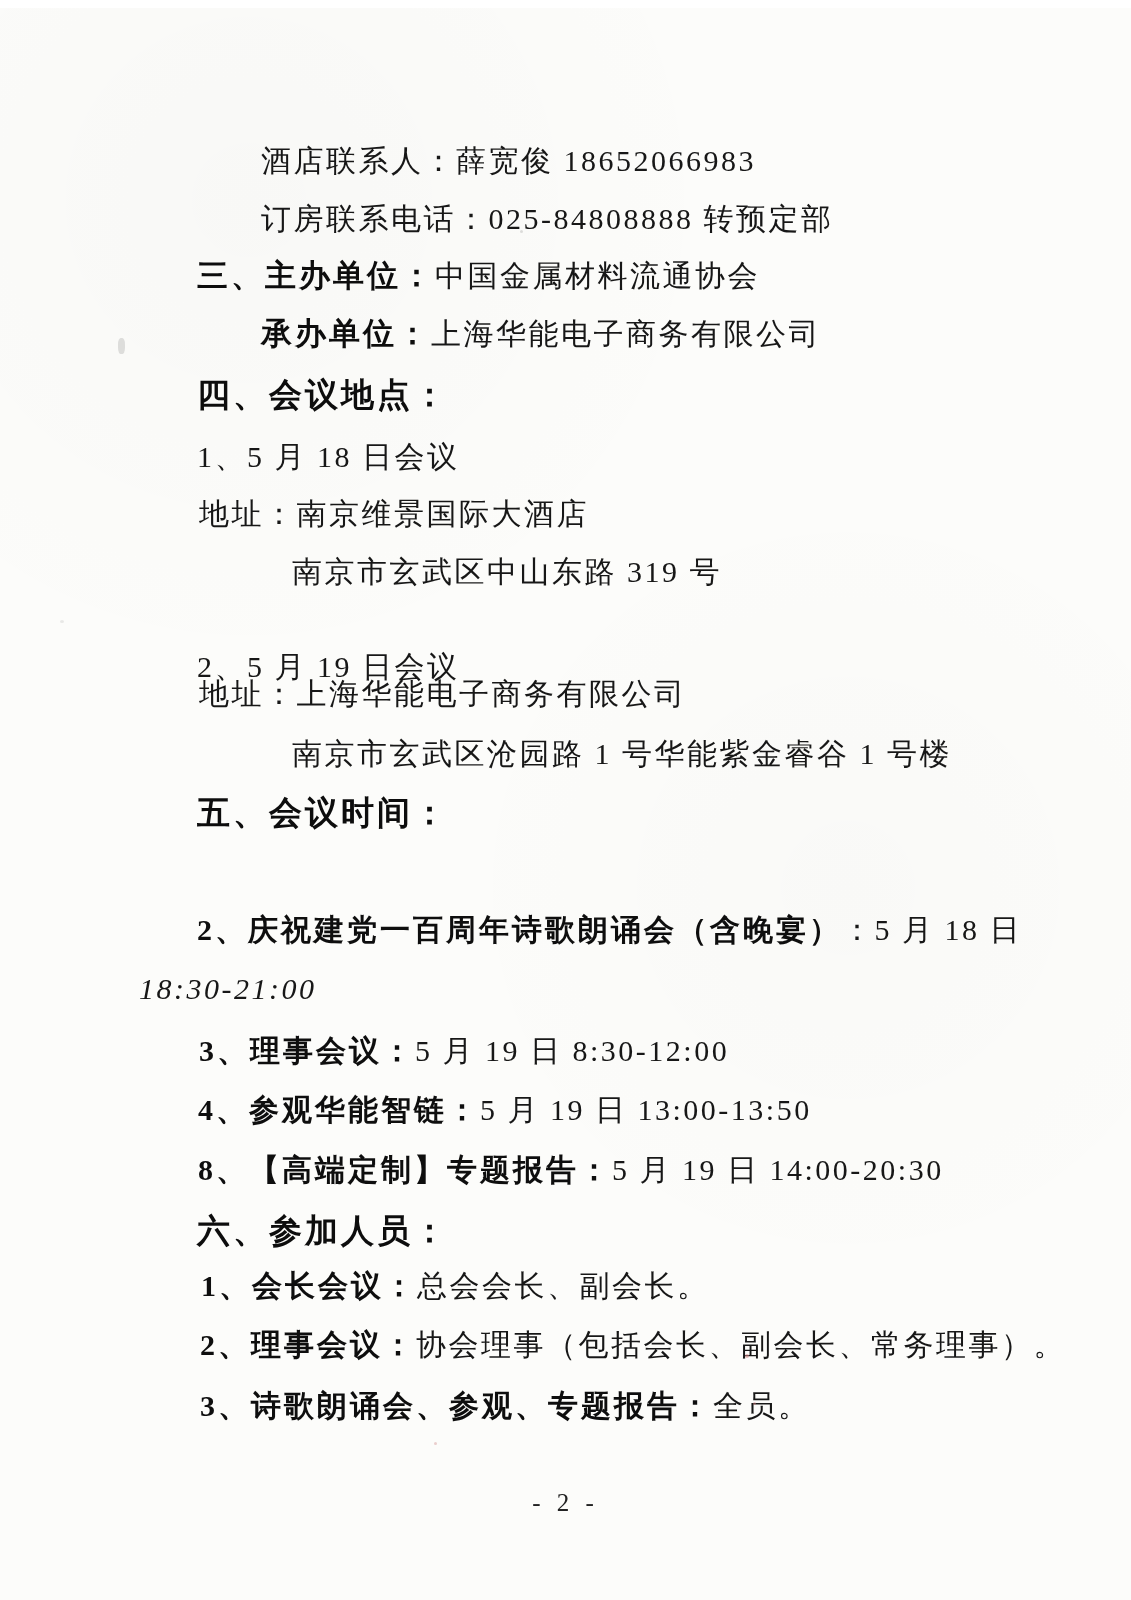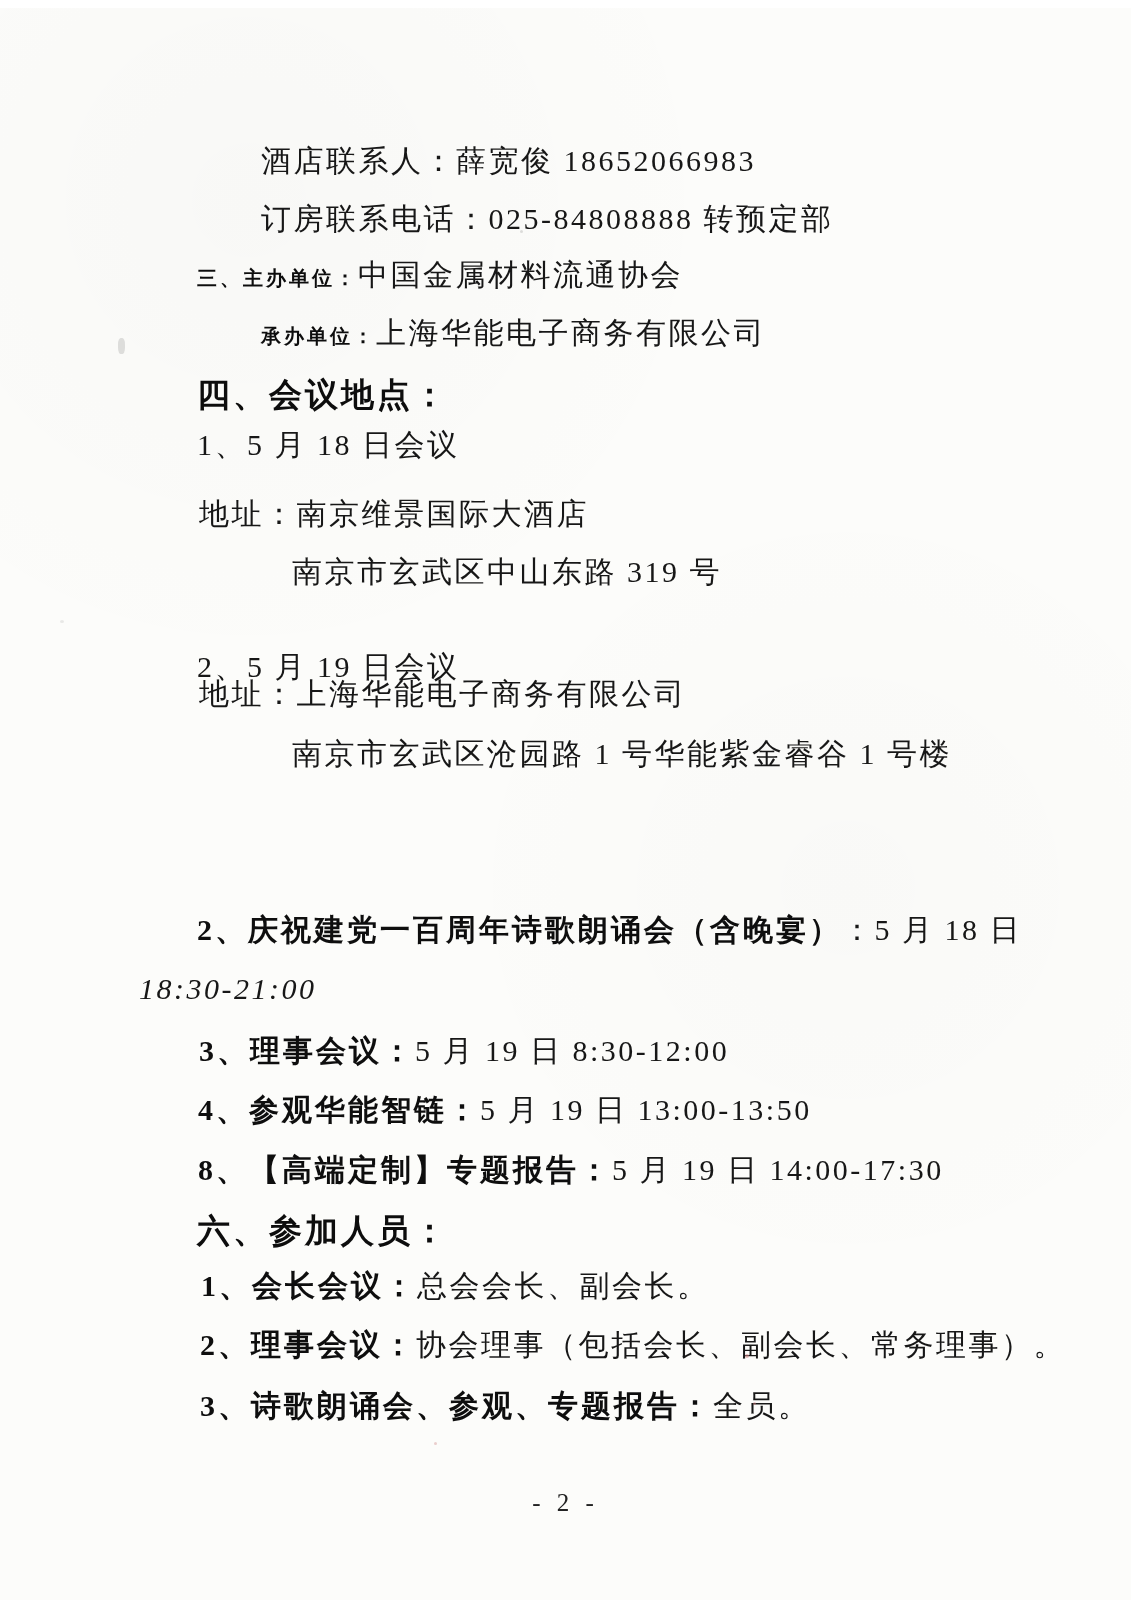--- a/index.html
+++ b/index.html
@@ -32,21 +32,21 @@
   .hei {
     font-family: "Liberation Sans", "DejaVu Sans", sans-serif;
     font-weight: 700;
     font-size: 33px;
     letter-spacing: 3px;
     color: #0d0d0d;
   }
   .hei-inline {
     font-family: Liberation Serif, serif;
     font-weight: 700;
-    font-size: 20px;
+    font-size: 31px;
     letter-spacing: 3px;
     color: #0d0d0d;
   }
   
   .lead {
     font-weight: 700;
     letter-spacing: 3px;
     color: #0e0e0e;
   }
   .rest {
@@ -80,50 +80,51 @@
   <div class="line" style="top:250px; left:197px;">
     <span class="hei-inline">三、主办单位：</span><span class="rest">中国金属材料流通协会</span>
   </div>
 
   <div class="line" style="top:308px; left:261px;">
     <span class="hei-inline">承办单位：</span><span class="rest">上海华能电子商务有限公司</span>
   </div>
 
   <div class="line hei" style="top:368px; left:197px;">四、会议地点：</div>
 
-  <div class="line" style="top:420px; left:197px;">1、5 月 18 日会议</div>
+  <div class="line" style="top:432px; left:197px;">1、5 月 18 日会议</div>
 
   <div class="line" style="top:489px; left:199px;">地址：南京维景国际大酒店</div>
 
   <div class="line" style="top:547px; left:292px;">南京市玄武区中山东路 319 号</div>
 
   <div class="line" style="top:642px; left:197px;">2、5 月 19 日会议</div>
 
   <div class="line" style="top:669px; left:199px;">地址：上海华能电子商务有限公司</div>
 
   <div class="line" style="top:729px; left:292px;">南京市玄武区沧园路 1 号华能紫金睿谷 1 号楼</div>
 
+  <div class="line hei" style="top:786px; left:197px;">五、会议时间：</div>
 
 
   <div class="line" style="top:905px; left:197px;">
     <span class="lead">2、庆祝建党一百周年诗歌朗诵会（含晚宴）</span><span class="rest">：5 月 18 日</span>
   </div>
 
   <div class="line" style="top:964px; left:139px;font-style:italic;">18:30-21:00</div>
 
   <div class="line" style="top:1026px; left:199px;">
     <span class="lead">3、理事会议：</span><span class="rest">5 月 19 日 8:30-12:00</span>
   </div>
 
   <div class="line" style="top:1085px; left:198px;">
     <span class="lead">4、参观华能智链：</span><span class="rest">5 月 19 日 13:00-13:50</span>
   </div>
 
   <div class="line" style="top:1145px; left:198px;">
-    <span class="lead">8、【高端定制】专题报告：</span><span class="rest">5 月 19 日 14:00-17:30</span>
+    <span class="lead">8、【高端定制】专题报告：</span><span class="rest">5 月 19 日 14:00-20:30</span>
   </div>
 
   <div class="line hei" style="top:1204px; left:197px;">六、参加人员：</div>
 
   <div class="line" style="top:1261px; left:201px;">
     <span class="lead">1、会长会议：</span><span class="rest">总会会长、副会长。</span>
   </div>
 
   <div class="line" style="top:1320px; left:200px;">
     <span class="lead">2、理事会议：</span><span class="rest">协会理事（包括会长、副会长、常务理事）。</span>

